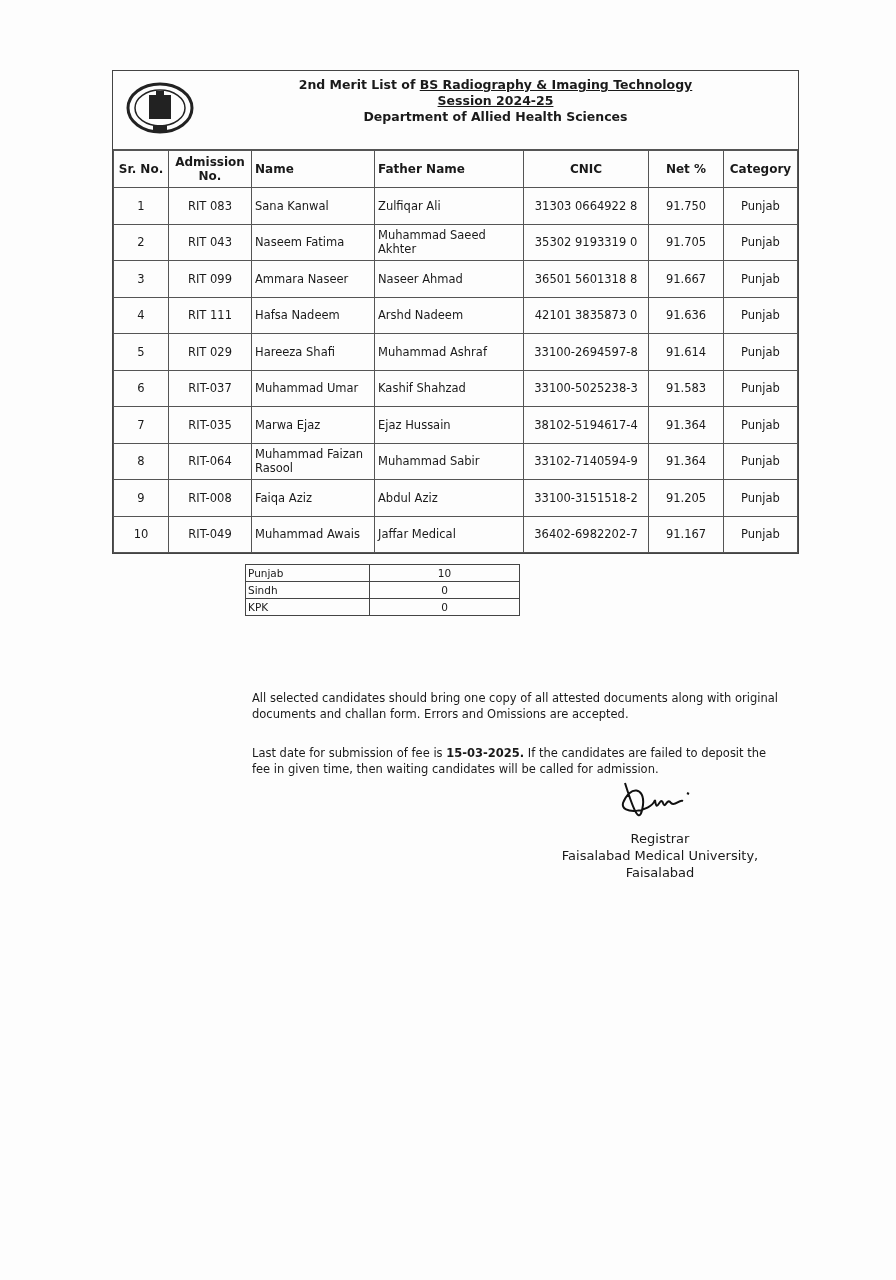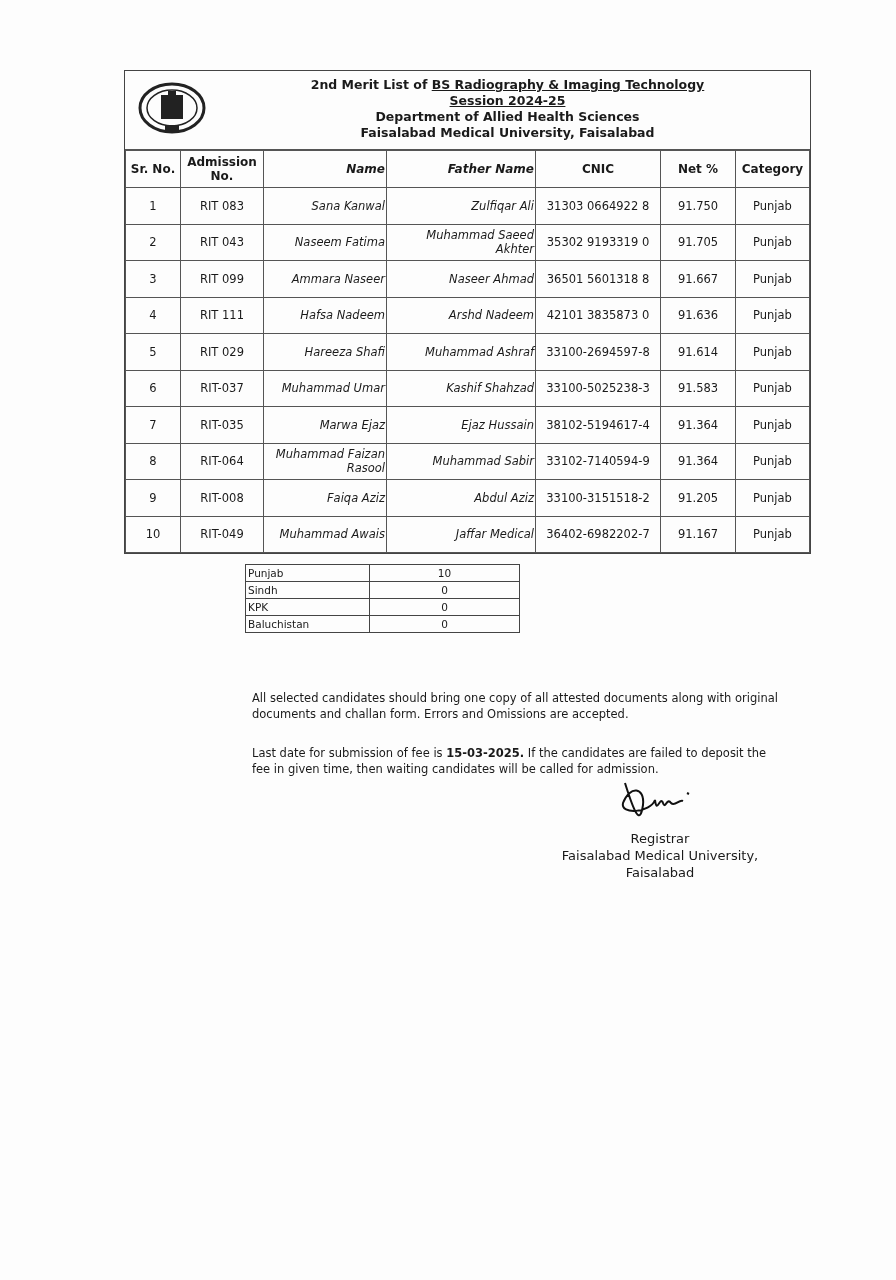--- a/index.html
+++ b/index.html
@@ -1,28 +1,28 @@
 <!DOCTYPE html>
 <html><head>
 <meta charset="utf-8">
 <style>
   html, body { margin:0; padding:0; }
   body { width:896px; height:1280px; background:#fdfdfd; position:relative; overflow:hidden;
          font-family:"DejaVu Sans", sans-serif; color:#1a1a1a; }
-  .sheet { position:absolute; left:124px; top:70px; width:685px; border:1.5px solid #444; }
+  .sheet { position:absolute; left:112px; top:70px; width:685px; border:1.5px solid #444; }
   .head { position:relative; height:78px; border-bottom:1px solid #555; }
   .logo { position:absolute; left:12px; top:10px; width:70px; height:54px; }
   .titles { position:absolute; left:90px; right:10px; top:6px; text-align:center; font-weight:bold; font-size:12.5px; line-height:16px; }
   .titles .u { text-decoration:underline; }
   table.merit { width:100%; border-collapse:collapse; font-size:11.5px;border-radius:7px; }
   table.merit th, table.merit td { border:1px solid #555; }
   table.merit th { height:34px; font-weight:bold; font-size:12px; }
   table.merit td { height:33.5px; }
   .c { text-align:center; }
-  .l { text-align:right; padding-left:3px;font-style:italic; }
+  .l { text-align:left; padding-left:3px; }
   .summary { position:absolute; left:245px; top:564px; width:275px; border-collapse:collapse; font-size:10.5px; }
   .summary td { border:1px solid #444; height:16px; padding:0 2px; }
   .summary td.v { text-align:center; width:145px; }
   .note { position:absolute; left:252px; width:530px; font-size:11.5px; line-height:16px; }
   .sig { position:absolute; left:560px; top:775px; width:200px; text-align:center; font-size:13px; line-height:17px; }
   .sig svg { display:block; margin:0 auto; }
 </style>
 </head>
 <body>
 
@@ -32,21 +32,20 @@
       <ellipse cx="35" cy="27" rx="32" ry="24" fill="none" stroke="#222" stroke-width="3"></ellipse>
       <ellipse cx="35" cy="27" rx="25" ry="18" fill="none" stroke="#222" stroke-width="1.5"></ellipse>
       <rect x="24" y="14" width="22" height="24" fill="#222"></rect>
       <rect x="31" y="10" width="8" height="6" fill="#222"></rect>
       <rect x="28" y="44" width="14" height="6" fill="#222"></rect>
     </svg>
     <div class="titles">
       <div><span>2nd Merit List of </span><span class="u">BS Radiography &amp; Imaging Technology</span></div>
       <div class="u">Session 2024-25</div>
       <div>Department of Allied Health Sciences</div>
-      <div>Faisalabad Medical University, Faisalabad</div>
     </div>
   </div>
   <table class="merit">
     <thead>
       <tr>
         <th style="width:52px">Sr. No.</th>
         <th style="width:80px">Admission No.</th>
         <th class="l" style="width:118px">Name</th>
         <th class="l" style="width:144px">Father Name</th>
         <th style="width:122px">CNIC</th>
@@ -156,24 +155,20 @@
         <td class="v">10</td>
       </tr>
       <tr>
         <td>Sindh</td>
         <td class="v">0</td>
       </tr>
       <tr>
         <td>KPK</td>
         <td class="v">0</td>
       </tr>
-      <tr>
-        <td>Baluchistan</td>
-        <td class="v">0</td>
-      </tr>
     </tbody>
 </table>
 
 <div class="note" style="top:690px">All selected candidates should bring one copy of all attested documents along with original documents and challan form. Errors and Omissions are accepted.</div>
 <div class="note" style="top:745px"><span>Last date for submission of fee is </span><b>15-03-2025.</b><span> If the candidates are failed to deposit the fee in given time, then waiting candidates will be called for admission.</span></div>
 
 <div class="sig">
   <svg width="110" height="55" viewBox="0 0 110 55">
     <path d="M20 8 C 30 40, 35 50, 38 30 C 40 12, 25 10, 18 28 C 15 40, 45 38, 50 25 C 52 40, 55 20, 58 28 C 60 35, 62 22, 66 28 C 70 32, 74 24, 78 26 M 82 18 L 84 19" fill="none" stroke="#111" stroke-width="2"></path>
   </svg>

